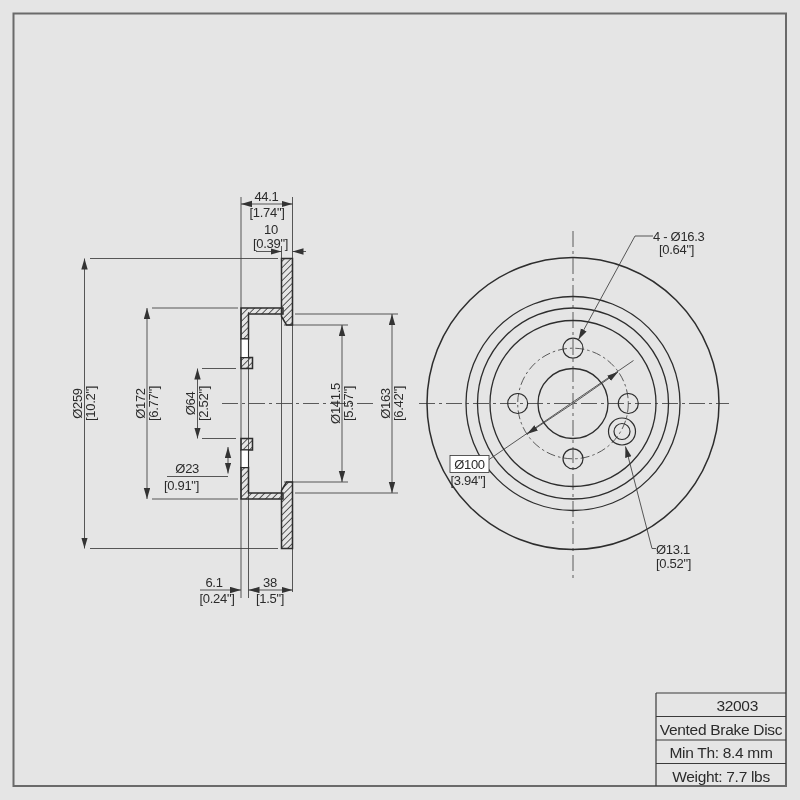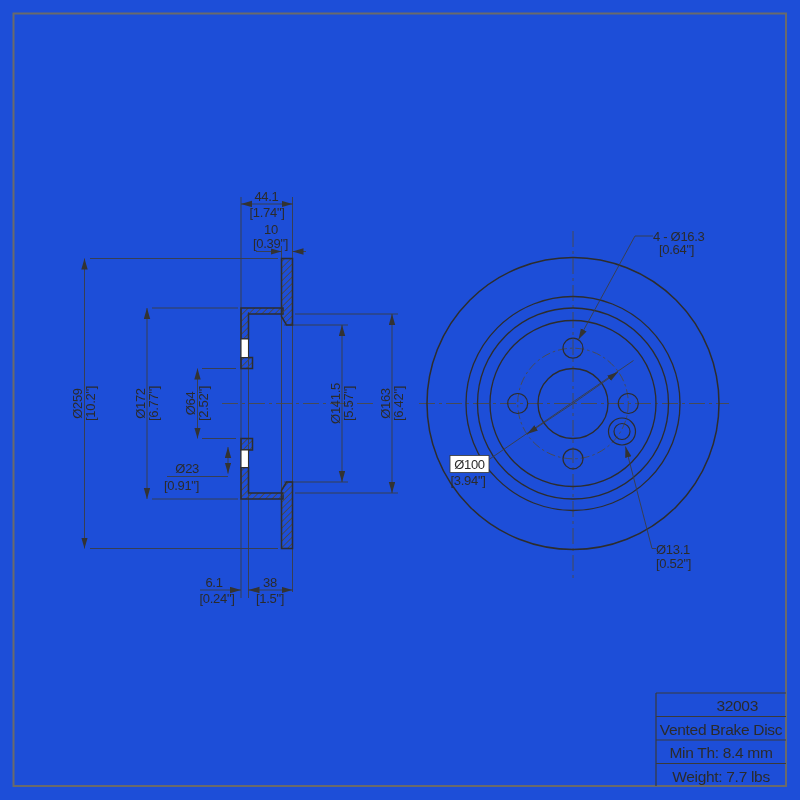--- a/index.html
+++ b/index.html
@@ -1,16 +1,16 @@
 <!DOCTYPE html>
 <html><head>
 <meta charset="utf-8">
 <style>
   html,body{margin:0;padding:0;background:#fff;}
-  .page{width:800px;height:800px;position:relative;background:#1d4ed8;overflow:hidden;}
+  .page{width:800px;height:800px;position:relative;background:#e5e5e5;overflow:hidden;}
   svg{display:block;}
   text{font-family:"Liberation Sans","DejaVu Sans",sans-serif;fill:#2b2b2b;letter-spacing:-0.3px;}
   .dim{font-size:13px;}
   .tb{font-size:15.5px;}
   .thin{stroke:#3c3c3c;stroke-width:0.85;fill:none;}
   .outline{stroke:#2d2d2d;stroke-width:1.5;}
   .circ{stroke:#2d2d2d;fill:none;}
   .cl{stroke:#4a4a4a;stroke-width:0.9;fill:none;stroke-dasharray:16 4 3 4;}
   .bc{stroke:#4a4a4a;stroke-width:0.9;fill:none;stroke-dasharray:9 3 2.5 3;}
 </style>

